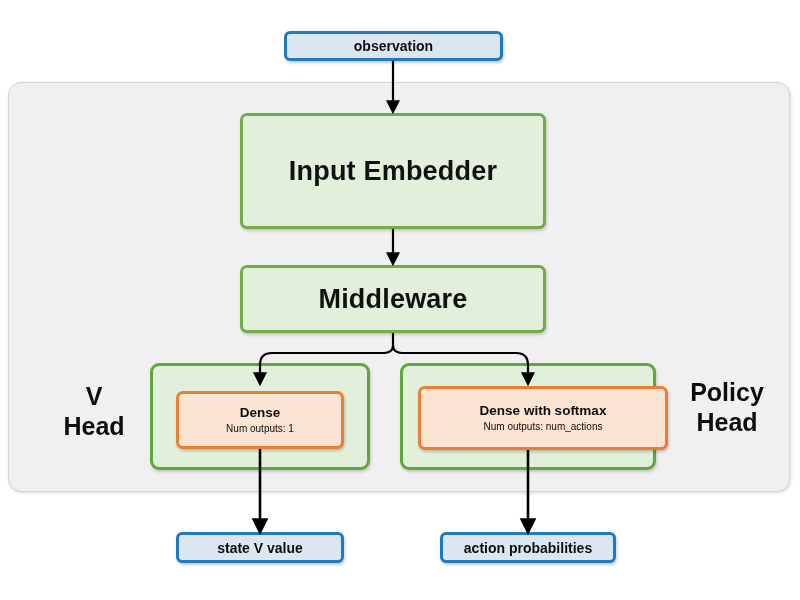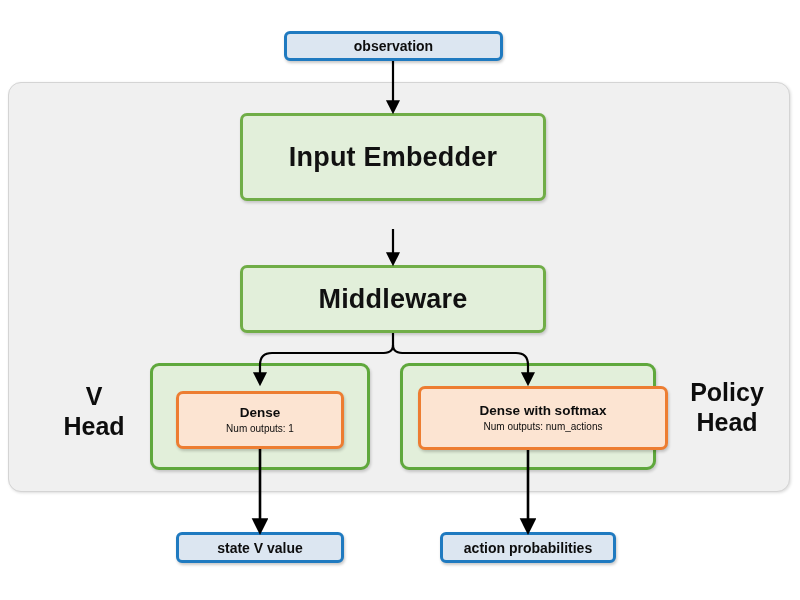--- a/index.html
+++ b/index.html
@@ -103,21 +103,21 @@
     position: absolute;
     text-align: center;
     font-size: 25px;
     font-weight: bold;
     color: #0d0d0d;
     line-height: 1.18;
     z-index: 4;
   }
   
   #node-observation      { left: 284px; top: 31px;  width: 219px; height: 30px; }
-  #node-input-embedder   { left: 240px; top: 113px; width: 306px; height: 88px; }
+  #node-input-embedder   { left: 240px; top: 113px; width: 306px; height: 116px; }
   #node-middleware       { left: 240px; top: 265px; width: 306px; height: 68px; }
   #group-v-head          { left: 150px; top: 363px; width: 220px; height: 107px; }
   #group-policy-head     { left: 400px; top: 363px; width: 256px; height: 107px; }
   #node-dense-v          { left: 176px; top: 391px; width: 168px; height: 58px; }
   #node-dense-policy     { left: 418px; top: 386px; width: 250px; height: 64px; }
   #node-state-v-value    { left: 176px; top: 532px; width: 168px; height: 31px; }
   #node-action-probs     { left: 440px; top: 532px; width: 176px; height: 31px; }
   #label-v-head          { left: 42px;  top: 382px; width: 104px; }
   #label-policy-head     { left: 664px; top: 378px; width: 126px; }
 </style>

